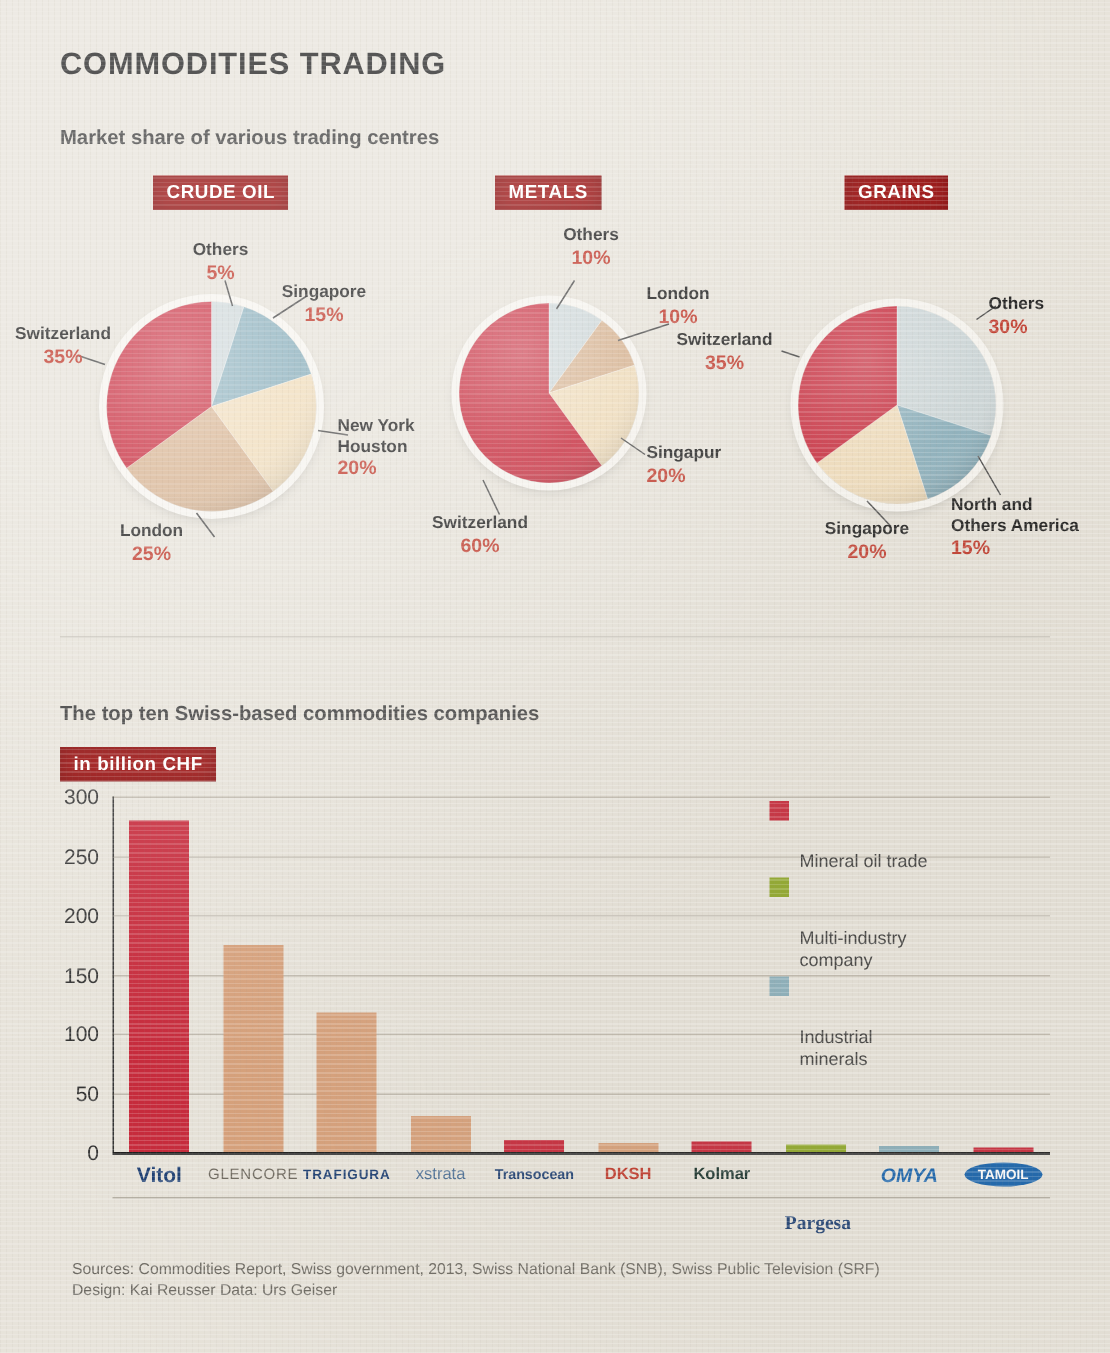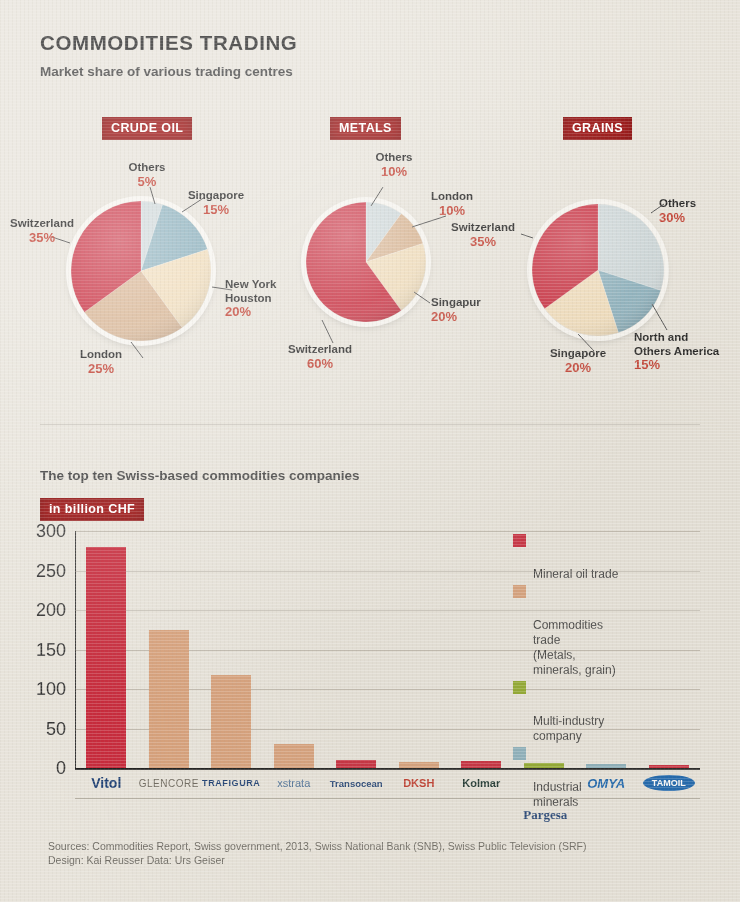--- a/index.html
+++ b/index.html
@@ -31,21 +31,21 @@
   }
   .stage { position: relative; width: 624px; height: 902px; z-index: 2; }
 
   
   .main-title {
     position: absolute; left: 40px; top: 31px;
     font-size: 20.5px; font-weight: bold; letter-spacing: .6px;
     color: #1d1d1d;
   }
   .subtitle {
-    position: absolute; left: 40px; top: 64px;
+    position: absolute; left: 40px; top: 84px;
     font-size: 13.5px; font-weight: bold; color: #3a3a3a;
   }
 
   
   .badge {
     position: absolute;
     background: #9d0b0b;
     color: #fff;
     font-size: 12.5px;
     font-weight: bold;
@@ -93,21 +93,21 @@
     position: absolute;
     left: 75px; top: 531px;
     width: 625px; height: 237px;
   }
   .gridline { position: absolute; left: 0; width: 625px; height: 1px; background: rgba(120,112,98,.34); }
   .ytick {
     position: absolute;
     right: 100%;
     margin-right: 9px;
     transform: translateY(-50%);
-    font-size: 18px;
+    font-size: 14px;
     color: #333;
     white-space: nowrap;
   }
   .yaxis { position: absolute; left: 0; top: 0; width: 1px; height: 237px; background: #333; }
   .xaxis { position: absolute; left: 0; top: 237px; width: 625px; height: 2px; background: #1c1c1c; }
   .bar { position: absolute; bottom: 0; }
 
   
   #legend { position: absolute; left: 513px; top: 532px; }
   .legend-row { display: flex; align-items: flex-start; margin-bottom: 1px; }
@@ -311,24 +311,20 @@
       <div class="bar" title="OMYA: 5" style="left: 511.25px; width: 40px; height: 3.95px; background: rgb(138, 175, 188);"></div>
       <div class="bar" title="TAMOIL: 3" style="left: 573.75px; width: 40px; height: 3px; background: rgb(199, 40, 58);"></div>
     </div>
 
   <div id="legend">
       <div class="legend-row">
         <span class="legend-swatch" style="background: rgb(199, 40, 58);"></span>
         <span class="legend-text">Mineral oil trade</span>
       </div>
       <div class="legend-row">
-        <span class="legend-swatch" style="background: rgb(215, 160, 122);"></span>
-        <span class="legend-text">Commodities trade<br>(Metals, minerals, grain)</span>
-      </div>
-      <div class="legend-row">
         <span class="legend-swatch" style="background: rgb(143, 168, 42);"></span>
         <span class="legend-text">Multi-industry company</span>
       </div>
       <div class="legend-row">
         <span class="legend-swatch" style="background: rgb(138, 175, 188);"></span>
         <span class="legend-text">Industrial minerals</span>
       </div>
     </div>
 
   <div id="logo-strip">

